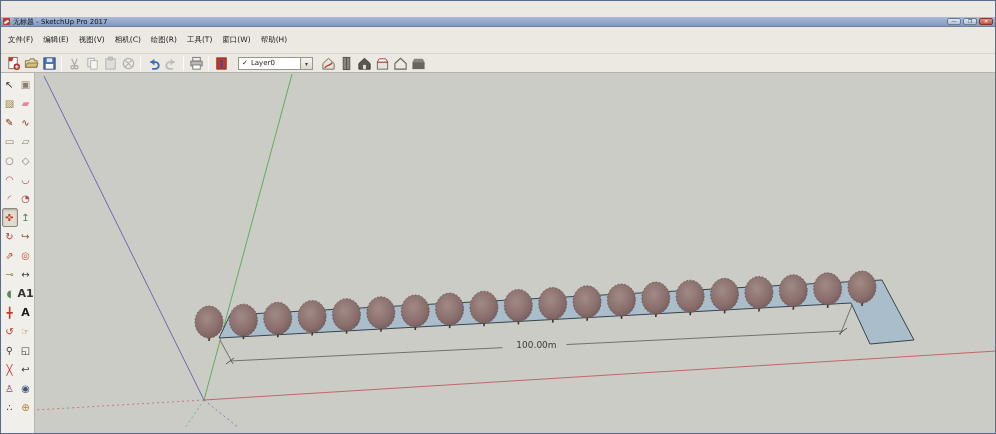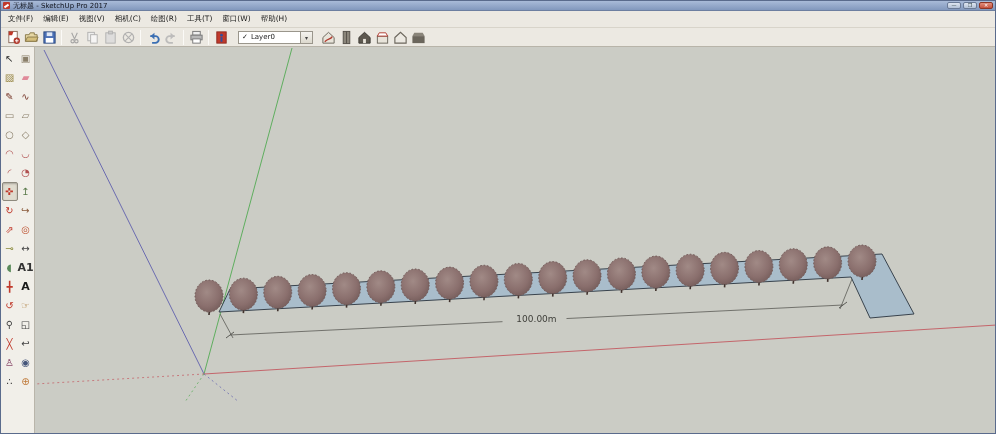--- a/index.html
+++ b/index.html
@@ -1,31 +1,31 @@
 <!DOCTYPE html>
 <html><head>
 <meta charset="utf-8">
 <style>
   * { margin:0; padding:0; box-sizing:border-box; }
   body { font-family:"DejaVu Sans","Liberation Sans",sans-serif; }
   .window { position:relative; width:996px; height:434px; background:#ece9e2; overflow:hidden; border:1px solid #5a6b8c; }
 
   
   .titlebar { height:10px; display:flex; align-items:center; padding:0 2px;
-    background:linear-gradient(#a9bbd8,#8298bd); border-bottom:1px solid #6d7fa0; }
+    background:linear-gradient(#a9bbd8,#8298bd); border-bottom:1px solid #6d7fa0;margin-top:16px; }
   .logo { width:7px; height:7px; background:#c0392b; border-radius:1px; margin-right:3px; position:relative; flex:none;}
   .logo::after { content:""; position:absolute; left:1px; top:3px; width:5px; height:2px; background:#fff; transform:rotate(-35deg); }
   .title { font-size:7px; color:#10131c; line-height:10px; white-space:nowrap; }
   .winbtns { margin-left:auto; display:flex; gap:2px; }
   .wbtn { width:14px; height:7px; border:1px solid #6a7a96; border-radius:2px;
     background:linear-gradient(#dfe6f0,#b2c0d6); font-size:5px; line-height:5px; text-align:center; color:#344; }
   .wbtn.close { background:linear-gradient(#e2907f,#c4503c); color:#fff; border-color:#8d3626; }
 
   
-  .menubar { height:17px; display:flex; align-items:center; background:#ece9e2; border-bottom:1px solid #d8d4ca; padding-left:2px; }
+  .menubar { height:27px; display:flex; align-items:center; background:#ece9e2; border-bottom:1px solid #d8d4ca; padding-left:2px; }
   .menu-item { font-size:7.5px; color:#1a1a1a; padding:0 5px; line-height:10px; white-space:nowrap; cursor:default; }
 
   
   .toolbar { height:19px; display:flex; align-items:center; background:#ece9e2; border-bottom:1px solid #b8b4a9; padding-left:3px; }
   .tbtn { width:18px; height:17px; display:flex; align-items:center; justify-content:center; border-radius:2px; }
   .tbtn svg { width:15px; height:15px; }
   .tsep { width:1px; height:15px; background:#c4c0b5; border-right:1px solid #fbfaf7; margin:0 3px; }
   .combo { display:flex; align-items:center; margin:0 6px 0 8px; }
   .combo-field { width:62px; height:13px; background:#fff; border:1px solid #9a968c; border-right:none;
     font-size:7px; color:#222; display:flex; align-items:center; padding-left:3px; gap:3px; }

